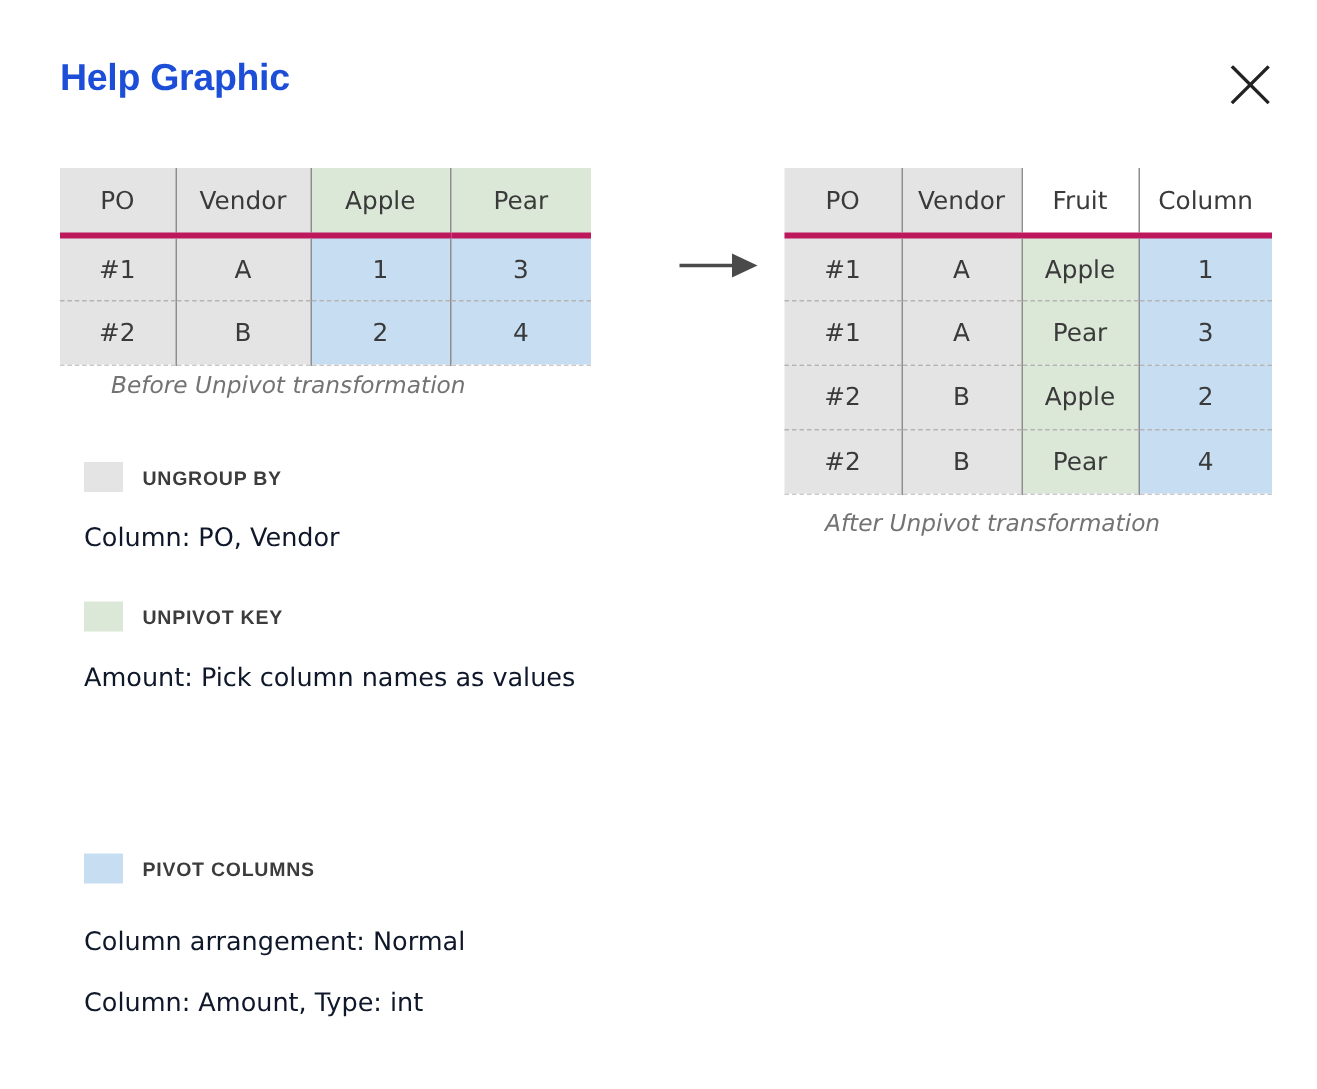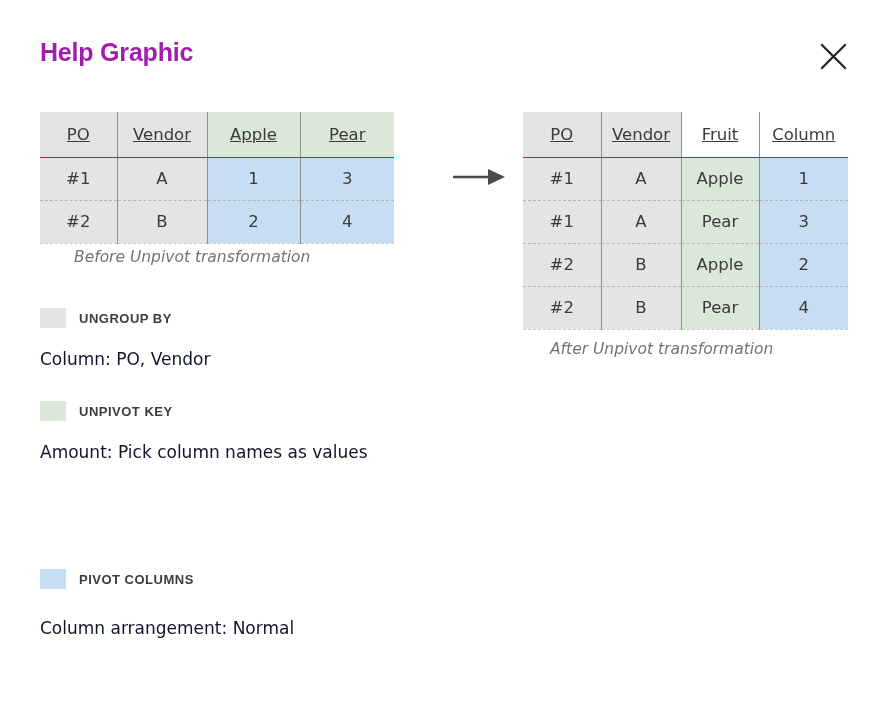--- a/index.html
+++ b/index.html
@@ -17,21 +17,21 @@
   }
 
   
   #page-title {
     position: absolute;
     left: 40px;
     top: 38px;
     font-family: "Liberation Sans", sans-serif;
     font-size: 25px;
     font-weight: bold;
-    color: #a21caf;
+    color: #1d4ed8;
     letter-spacing: -0.2px;
     white-space: nowrap;
   }
   #close-button {
     position: absolute;
     left: 818px;
     top: 41px;
     width: 31px;
     height: 31px;
     cursor: pointer;
@@ -62,21 +62,21 @@
   .tbl th { height: 45px; }
 
   
   .fill-grey   { background: #e4e4e4; }
   .fill-green  { background: #dbe8d8; }
   .fill-blue   { background: #c6ddf2; }
   .fill-white  { background: #ffffff; }
 
   
   .sep-solid   { border-right: 1px solid #8e8e8e; }
-  .hdr-underline { border-bottom: 1px solid #be185d; text-decoration: underline; }
+  .hdr-underline { border-bottom: 4px solid #be185d; }
   .row-dash    { border-bottom: 1px dashed #b4b4b4; }
   .tbl-bottom  { border-bottom: 1px dashed #c9c9c9; }
 
   
   #table-before { left: 40px; top: 112px; }
   #table-before .c-po     { width: 77px; }
   #table-before .c-vendor { width: 90px; }
   #table-before .c-apple  { width: 93px; }
   #table-before .c-pear   { width: 94px; }
 
@@ -102,21 +102,21 @@
   
   #transform-arrow {
     position: absolute;
     left: 452px;
     top: 166px;
     width: 55px;
     height: 22px;
   }
 
   
-  .legend-block { position: absolute; left: 40px; }
+  .legend-block { position: absolute; left: 56px; }
   .legend-head {
     display: flex;
     align-items: center;
     height: 20px;
   }
   .swatch {
     width: 26px;
     height: 20px;
     flex: 0 0 auto;
   }
@@ -255,14 +255,15 @@
   </div>
 </div>
 
 <div class="legend-block" id="block-pivot">
   <div class="legend-head">
     <span class="swatch sw-blue"></span>
     <span class="legend-title">PIVOT COLUMNS</span>
   </div>
   <div class="details">
     <div class="detail-line">Column arrangement: Normal</div>
+    <div class="detail-line">Column: Amount, Type: int</div>
   </div>
 </div>
 
 </body></html>

